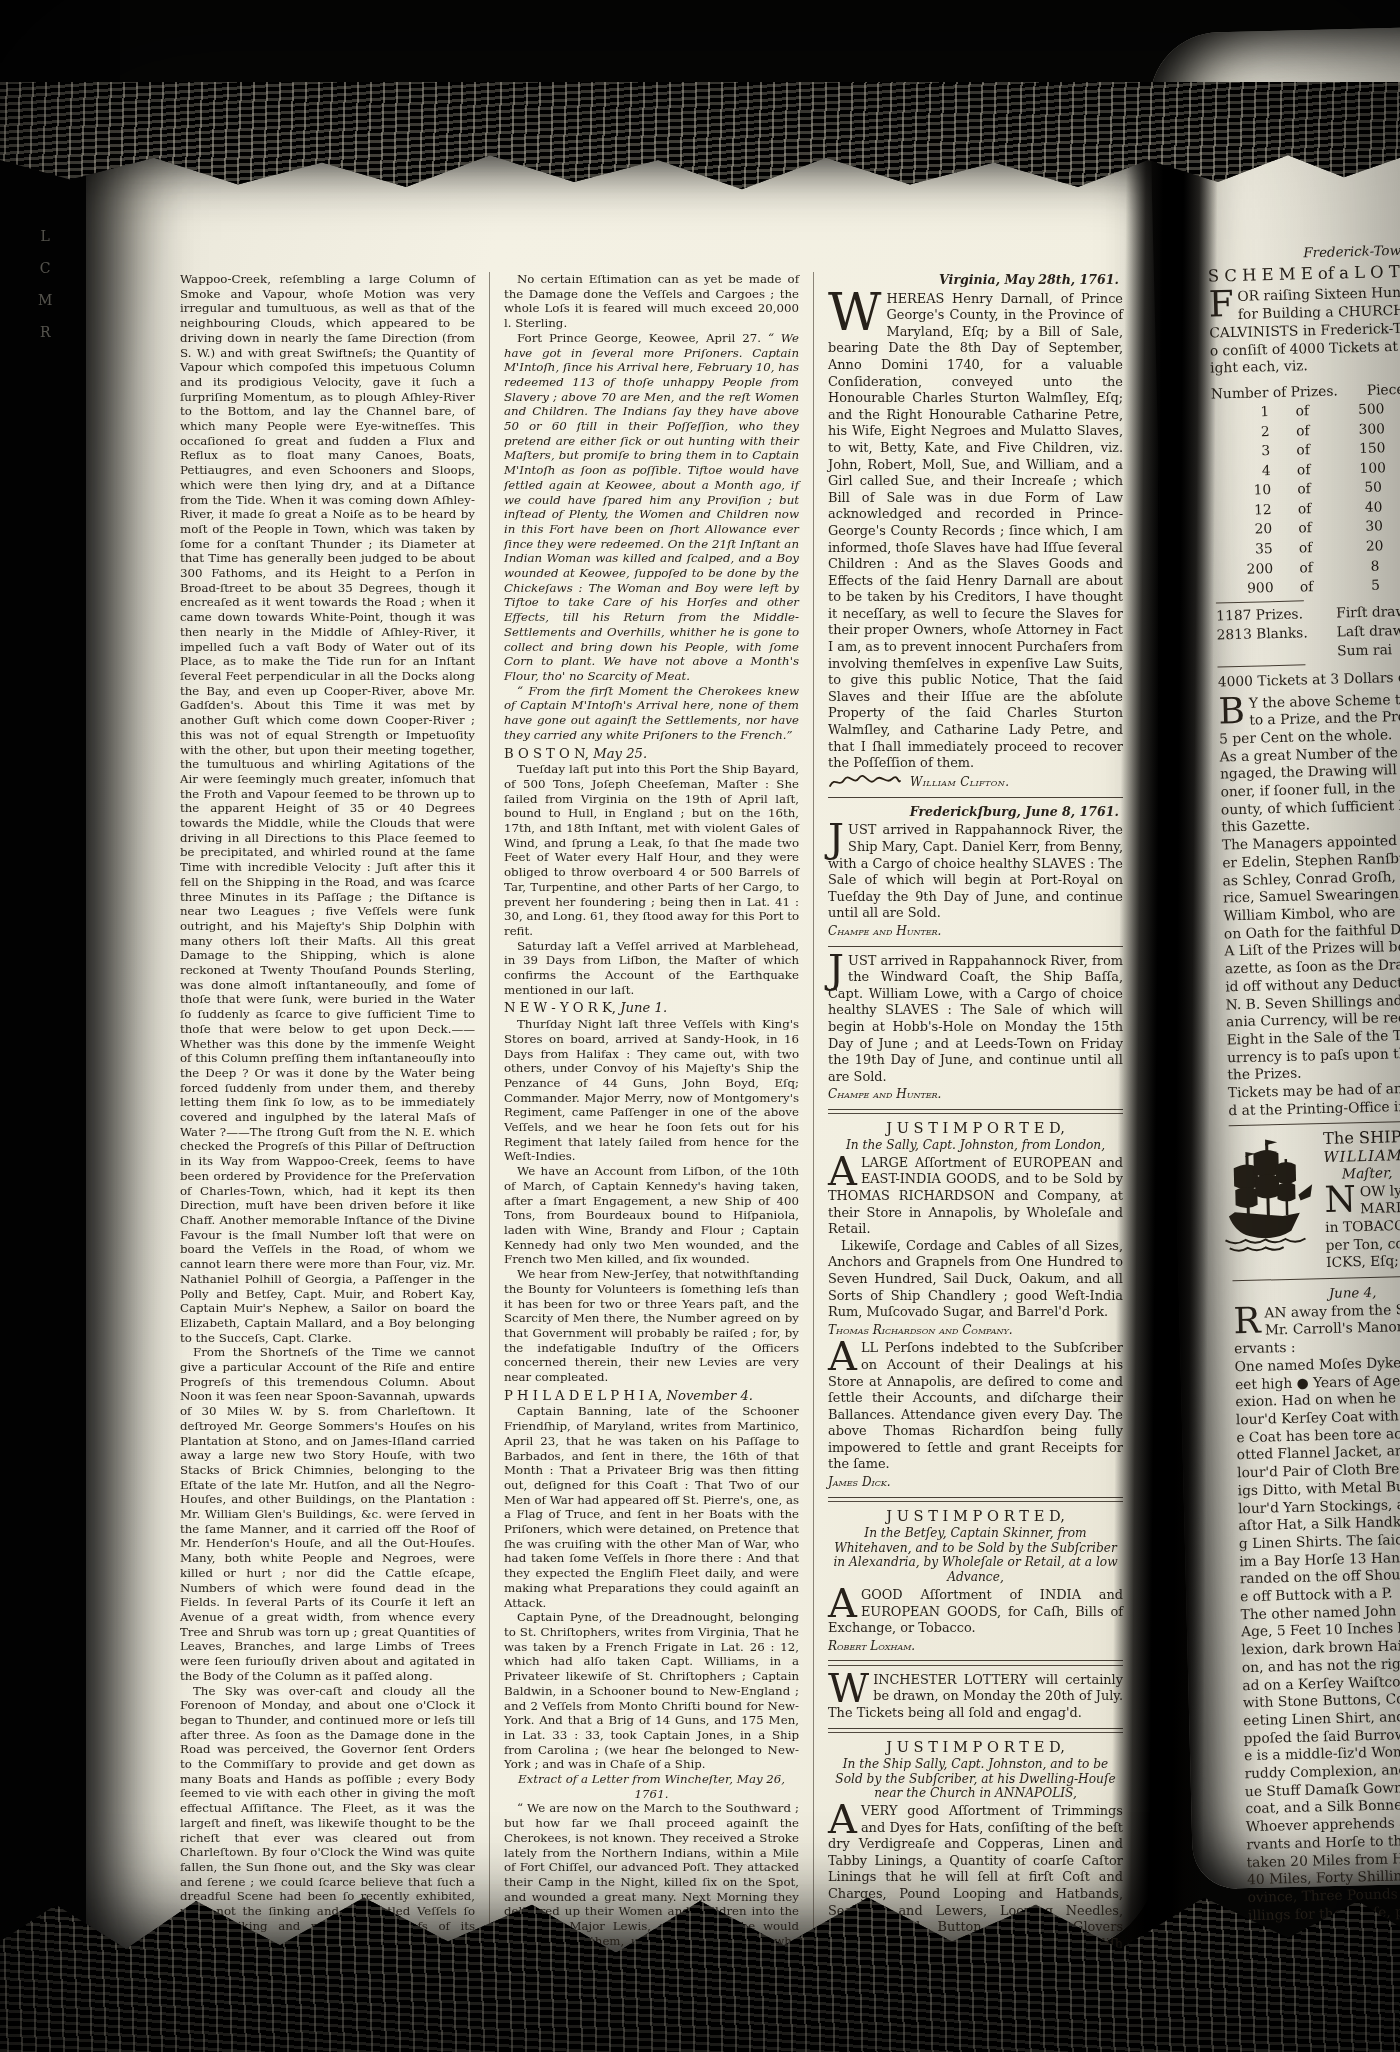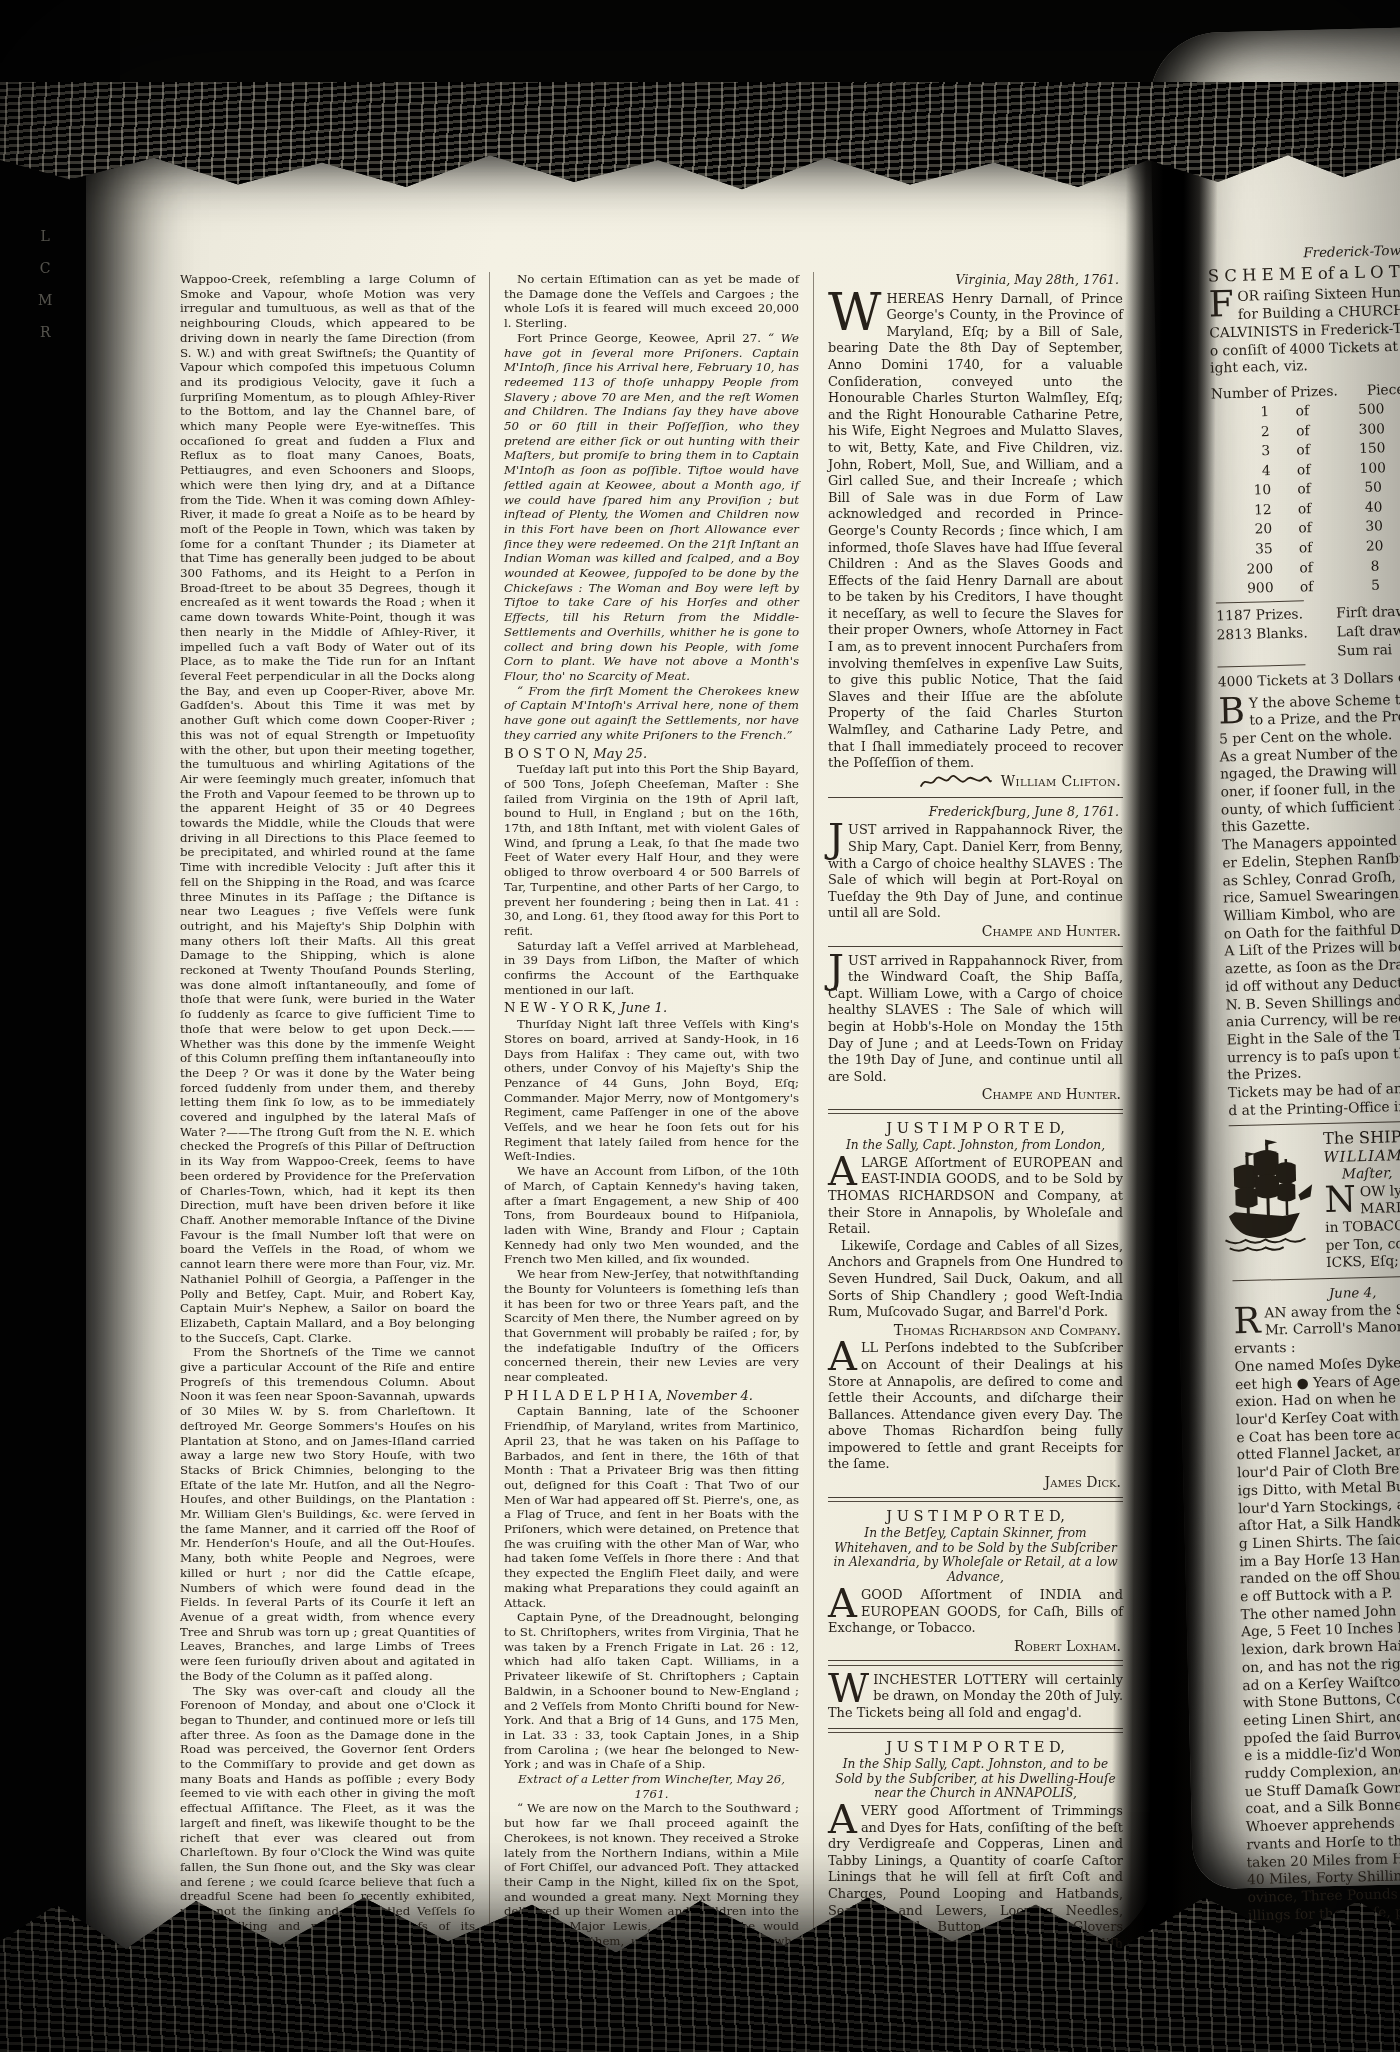--- a/index.html
+++ b/index.html
@@ -43,26 +43,26 @@
   .c2,.c3{border-left:1px solid rgba(52,43,33,.55);padding-left:14px;margin-left:14px;}
   .c1,.c2{font-size:11.8px;line-height:14.7px;}
   .c3{font-size:12.9px;line-height:16.6px;}
   .para{margin:0;text-indent:13px;text-align:justify;}
   .cont > p:first-child{text-indent:0;}
   .i{font-style:italic;}
   .sc{font-variant:small-caps;letter-spacing:.4px;}
   .center{text-align:center;text-indent:0;}
   .sechead{margin:4px 0 1px;text-align:left;text-indent:0;font-size:13.2px;}
   .vh{margin-top:3px;text-indent:0;}
-  .dateline{margin:0 4px 2px 0;text-align:right;font-size:12.6px;}
+  .dateline{margin:0 4px 2px 0;text-align:right;font-size:12.6px;font-weight:bold;}
   .dcp{text-indent:0;}
   .dc{float:left;font-size:34px;line-height:27px;padding:1px 4px 0 0;}
   .c3 .dc{font-size:40px;line-height:31px;}
   .dc3{font-size:52px !important;line-height:40px !important;padding-right:5px !important;}
-  .sig{margin:1px 2px 2px 0;text-align:right;font-variant:small-caps;font-size:14px;text-indent:0;}
+  .sig{margin:1px 2px 2px 0;text-align:left;font-variant:small-caps;font-size:12px;text-indent:0;font-style:italic;}
   .scribble{vertical-align:middle;margin-right:8px;}
   .rule{border:0;border-top:1.4px solid rgba(42,33,24,.85);margin:6px 0;}
   .dbl{border-bottom:1px solid rgba(42,33,24,.8);height:3.5px;}
   .adhead{margin:5px 0 1px;text-align:center;text-indent:0;font-size:14.6px;}
   .adsub{margin:0 0 2px;text-align:center;text-indent:0;font-size:12.2px;line-height:14.8px;}
 
   
   .rp{position:absolute;left:1148px;top:34px;width:430px;height:1856px;z-index:2;
     background:linear-gradient(100deg,#dcd8c8 0,#f2efe2 16%,#f5f2e5 60%,#f0ecde 100%);
     transform:rotate(-1.4deg);transform-origin:top left;border-radius:70px 0 0 44px;

